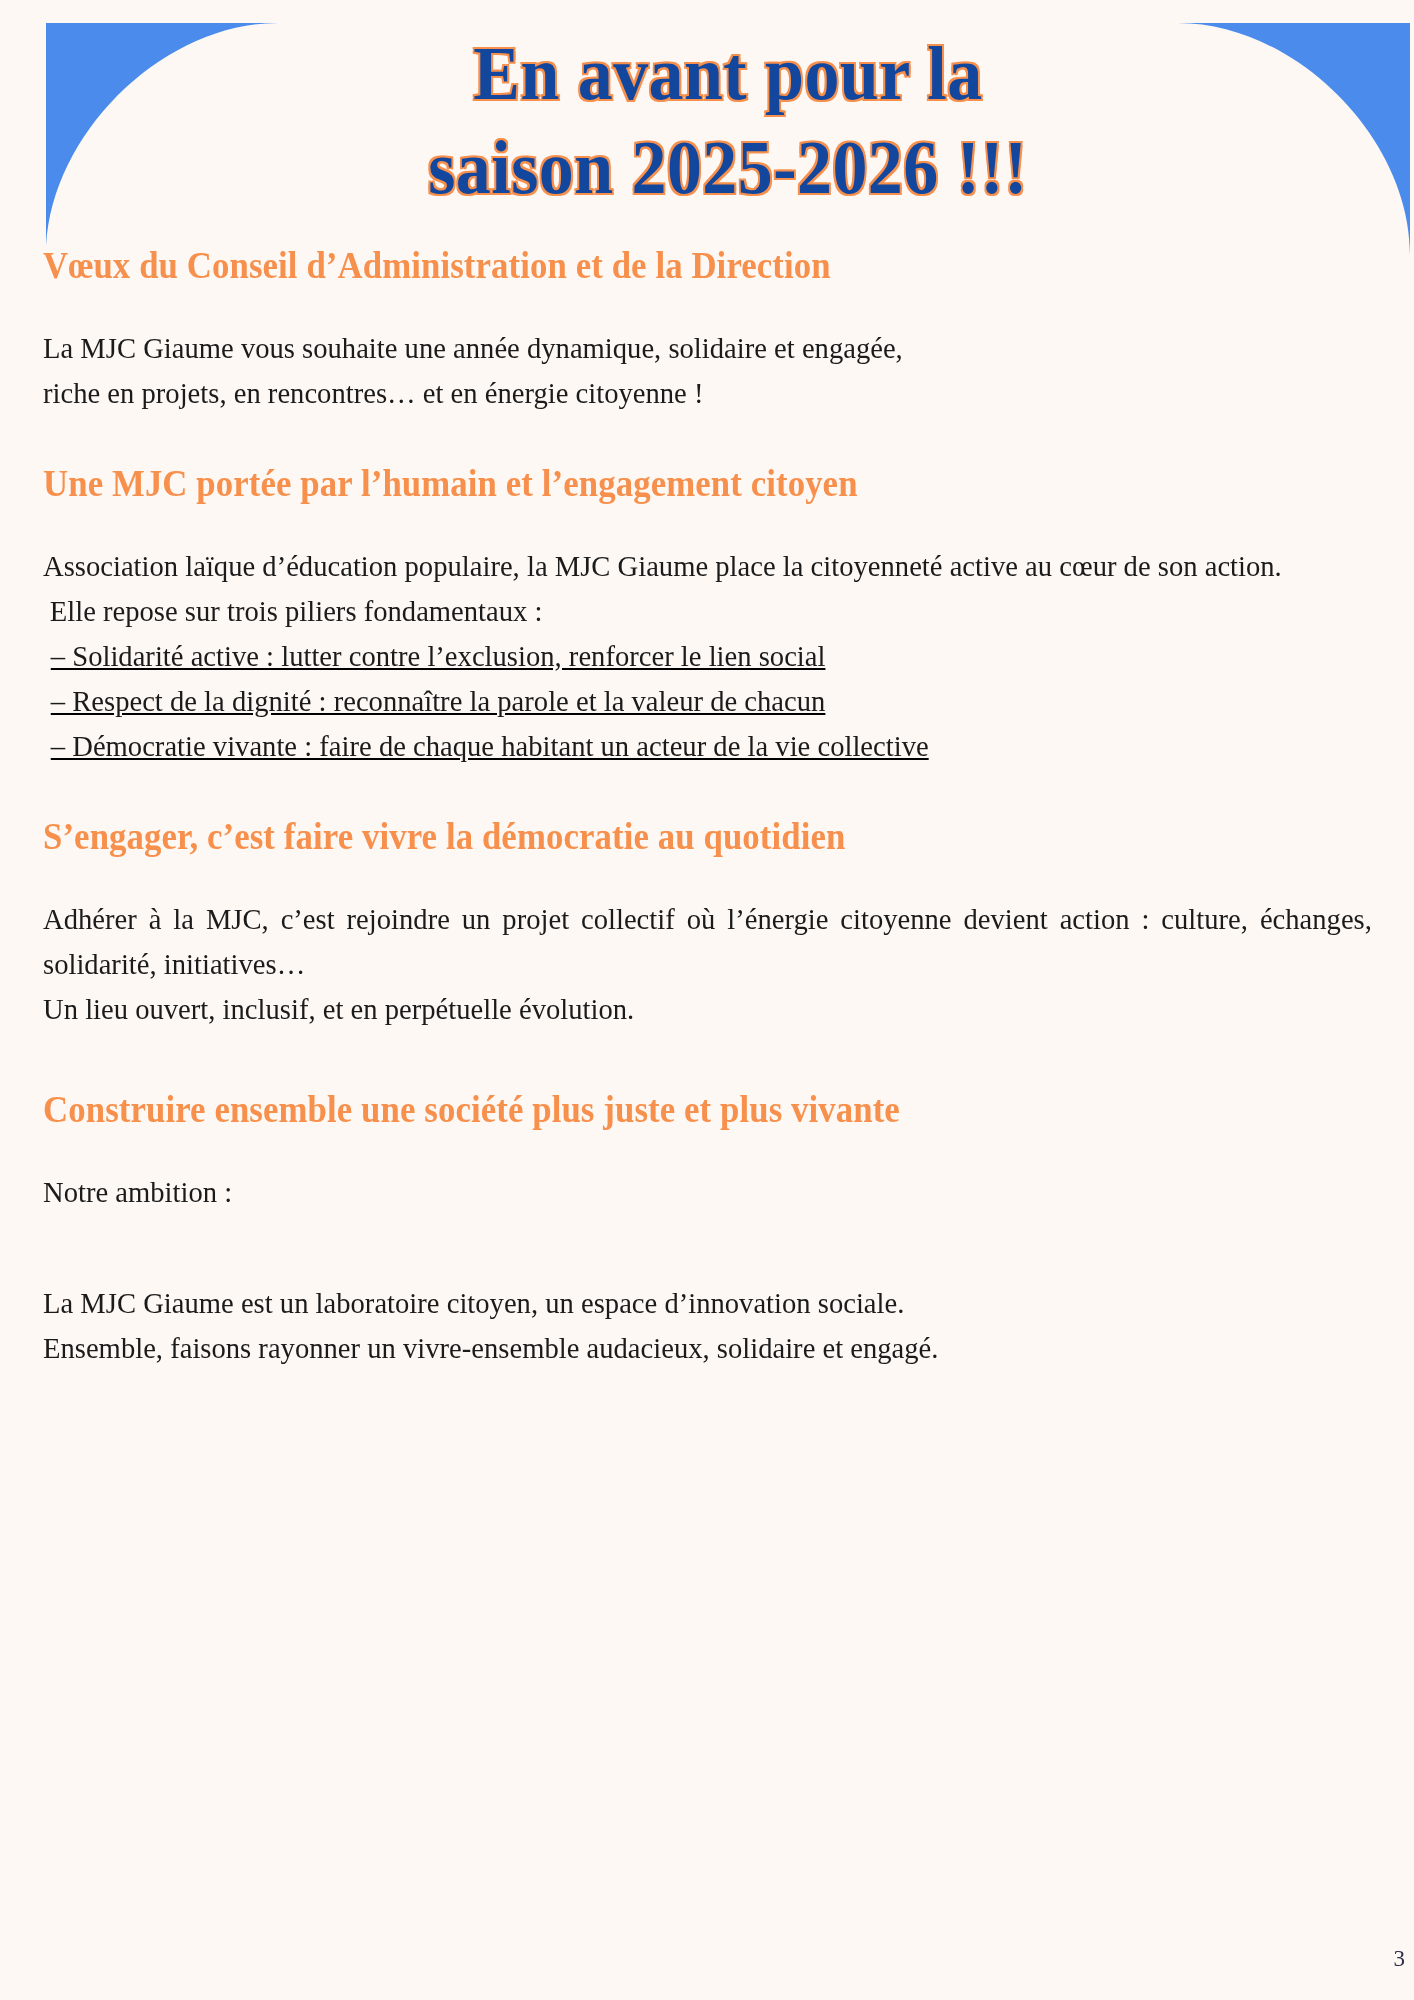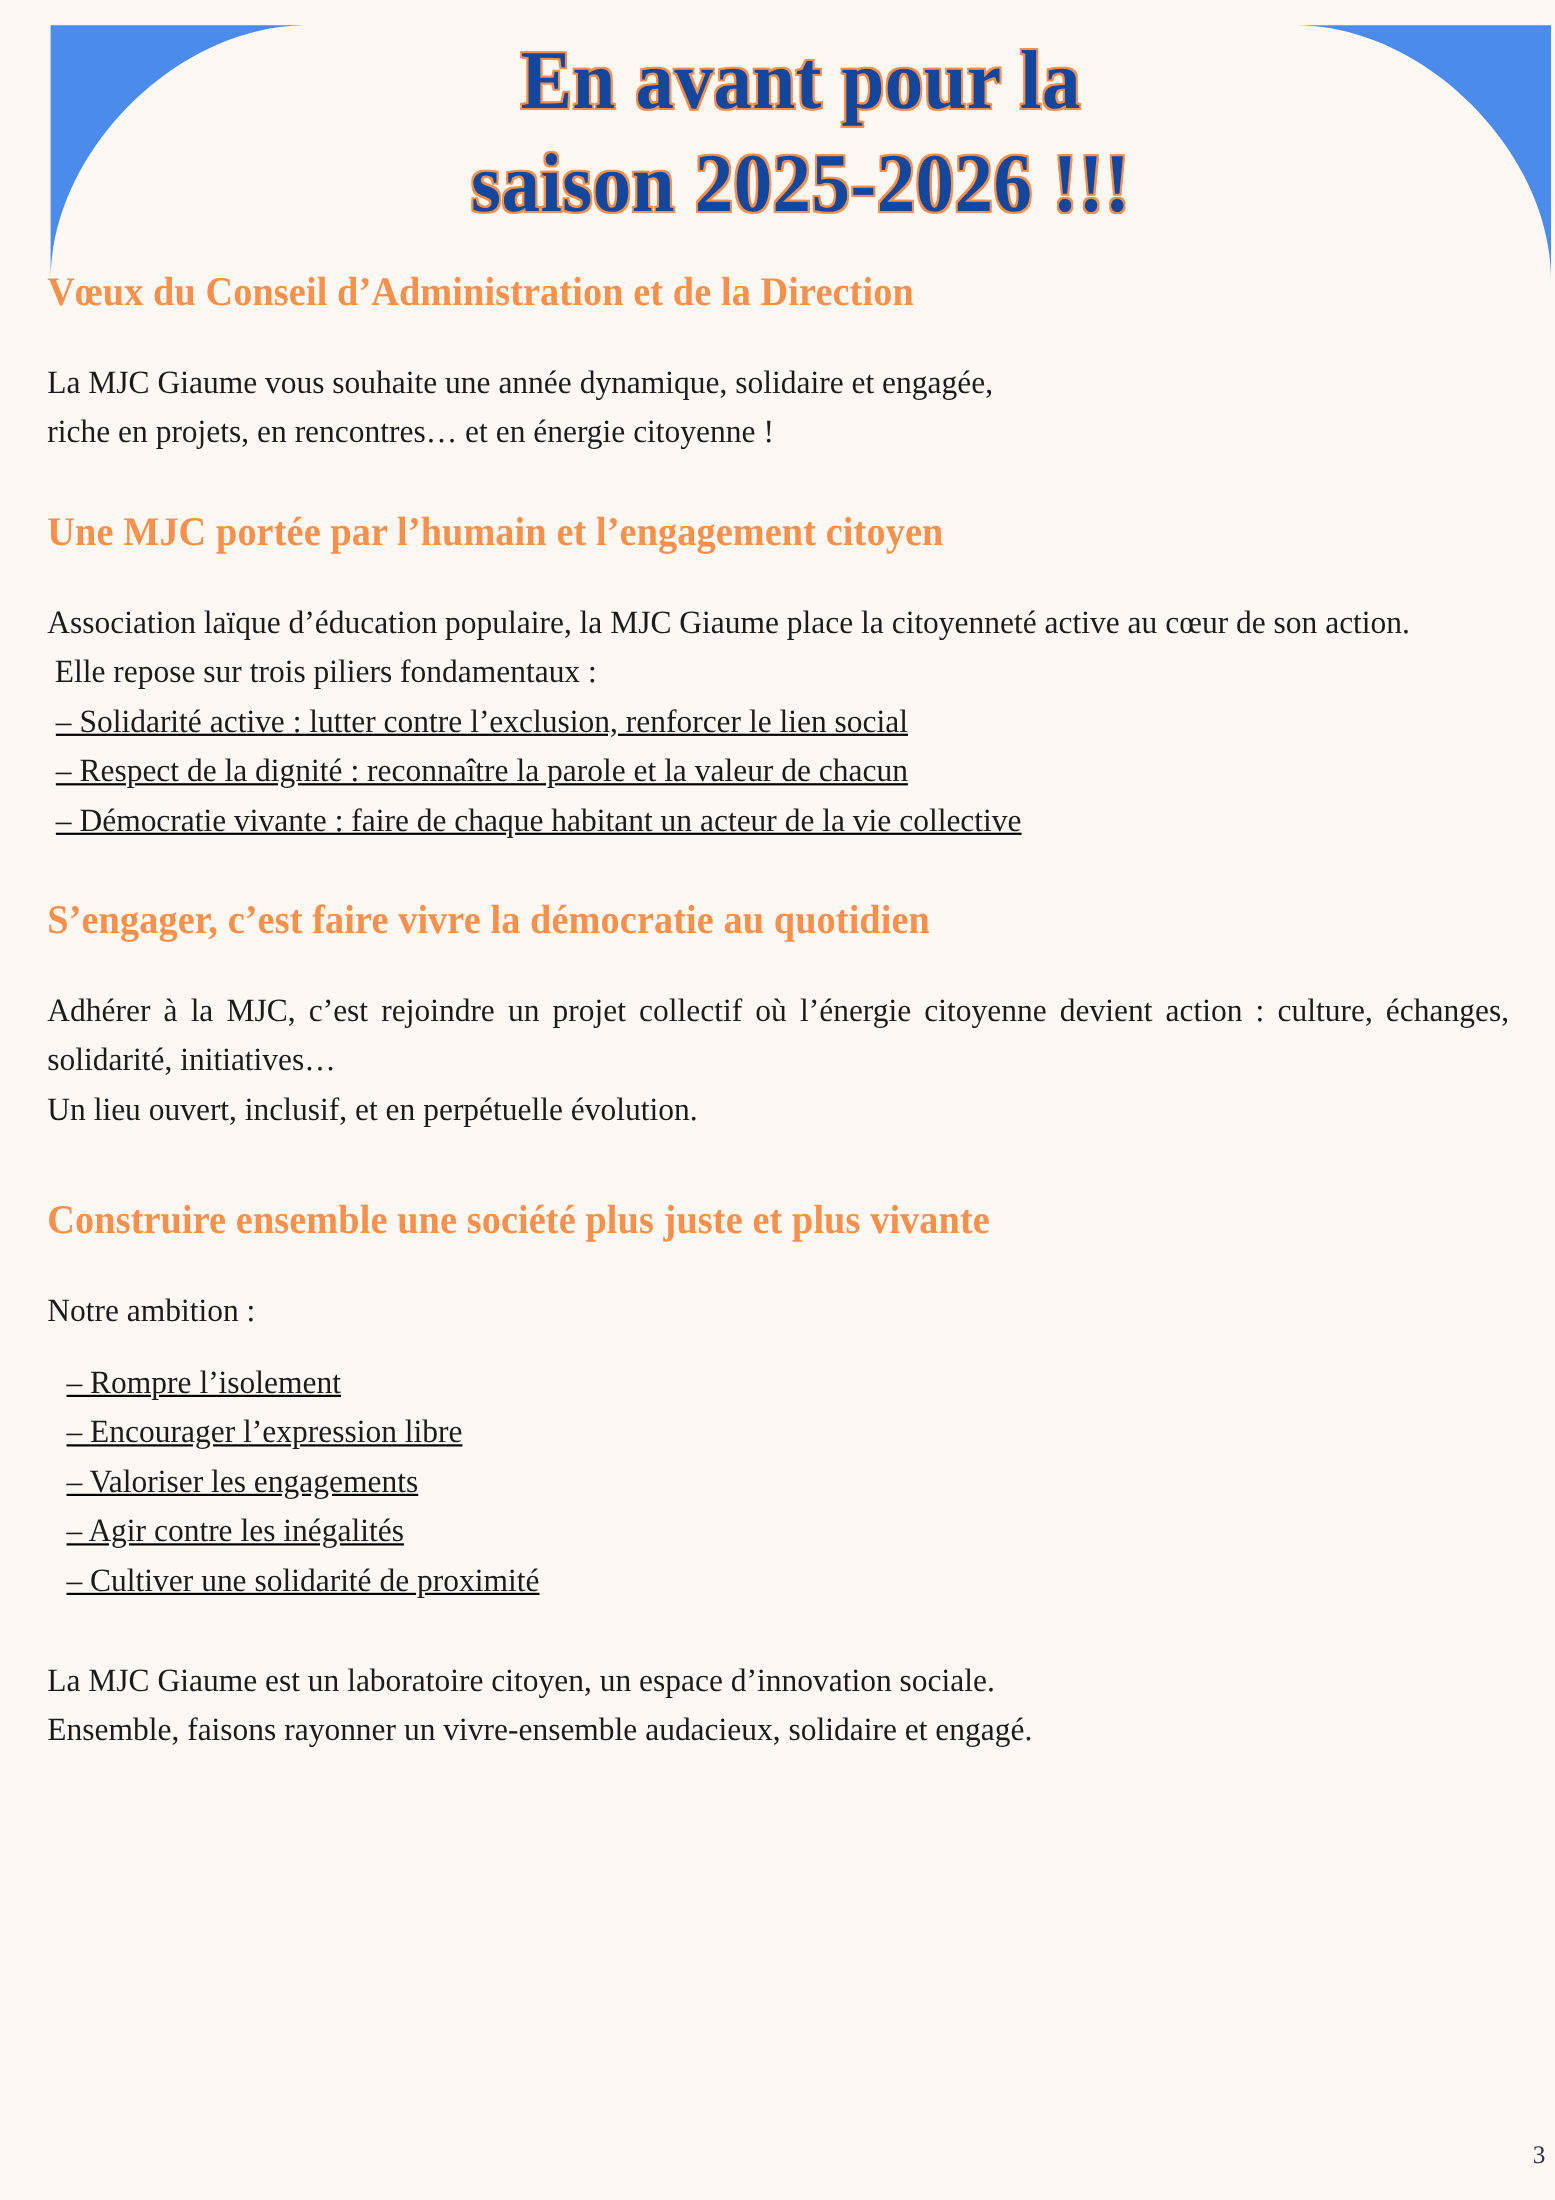--- a/index.html
+++ b/index.html
@@ -166,27 +166,20 @@
     <div class="gap-md"></div>
     <p class="body-text justified">Adhérer à la MJC, c’est rejoindre un projet collectif où l’énergie citoyenne devient action : culture, échanges, solidarité, initiatives…</p>
     <div class="body-text">Un lieu ouvert, inclusif, et en perpétuelle évolution.</div>
 
     <div class="gap-xl"></div>
 
     <h2 class="section-heading">Construire ensemble une société plus juste et plus vivante</h2>
     <div class="gap-md"></div>
     <div class="body-text">Notre ambition :</div>
     <div class="gap-sm"></div>
-    <ul class="dash-list wide ambition-list">
-      <li>– Rompre l’isolement</li>
-      <li>– Encourager l’expression libre</li>
-      <li>– Valoriser les engagements</li>
-      <li>– Agir contre les inégalités</li>
-      <li>– Cultiver une solidarité de proximité</li>
-    </ul>
 
     <div class="gap-lg"></div>
 
     <div class="body-text">La MJC Giaume est un laboratoire citoyen, un espace d’innovation sociale.</div>
     <div class="body-text">Ensemble, faisons rayonner un vivre-ensemble audacieux, solidaire et engagé.</div>
 
   </div>
 
   <div class="page-number">3</div>
 

